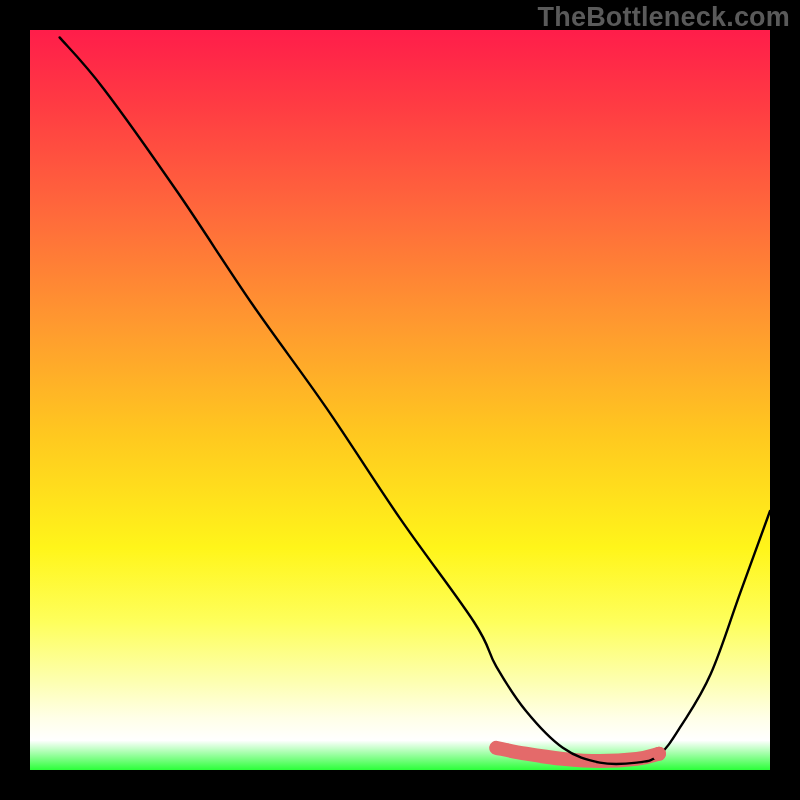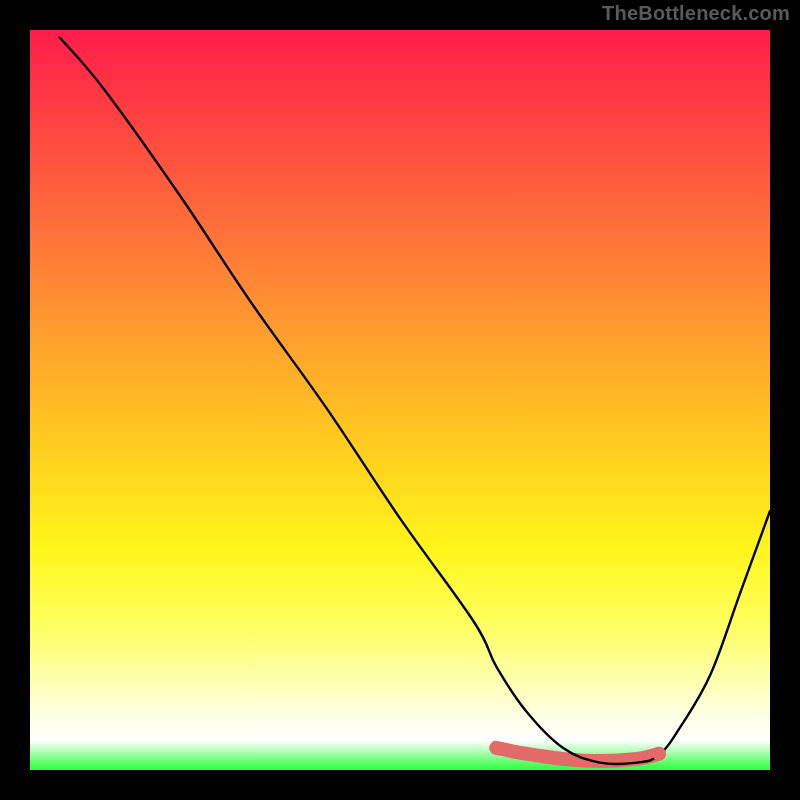--- a/index.html
+++ b/index.html
@@ -16,21 +16,21 @@
     top: 0;
     width: 800px;
     height: 800px;
     background: #000;
   }
   .watermark {
     position: absolute;
     top: 2px;
     right: 10px;
     font-family: Arial, Helvetica, sans-serif;
-    font-size: 20px;
+    font-size: 27px;
     font-weight: 600;
     color: #5a5a5a;
     letter-spacing: 0.2px;
   }
   .plot {
     position: absolute;
     left: 30px;
     top: 30px;
     width: 740px;
     height: 740px;

